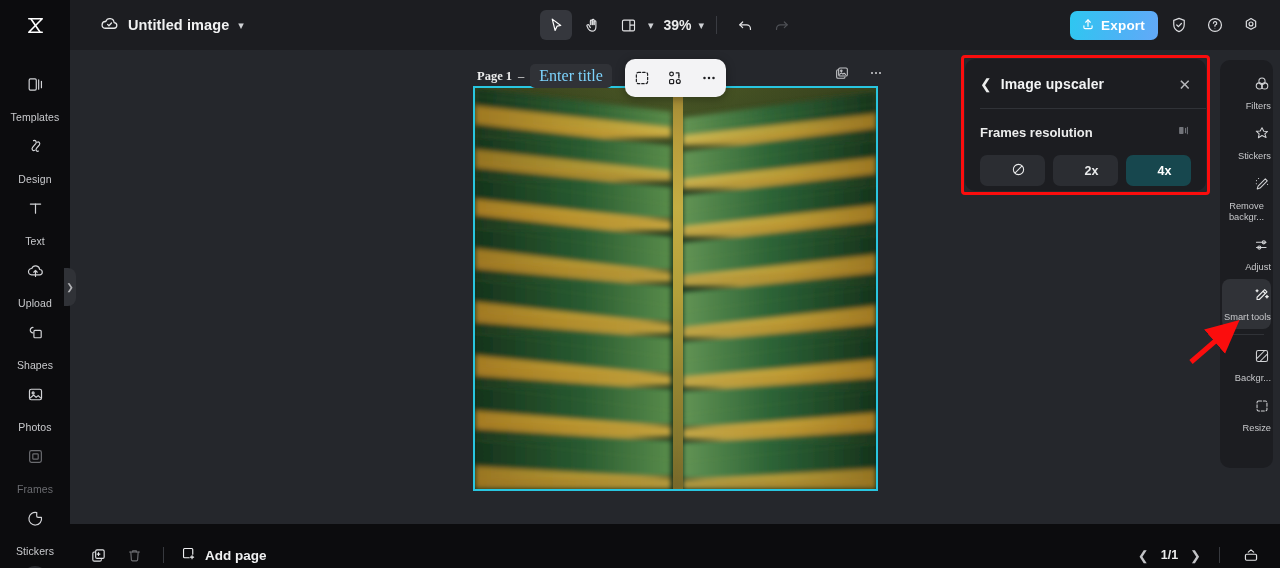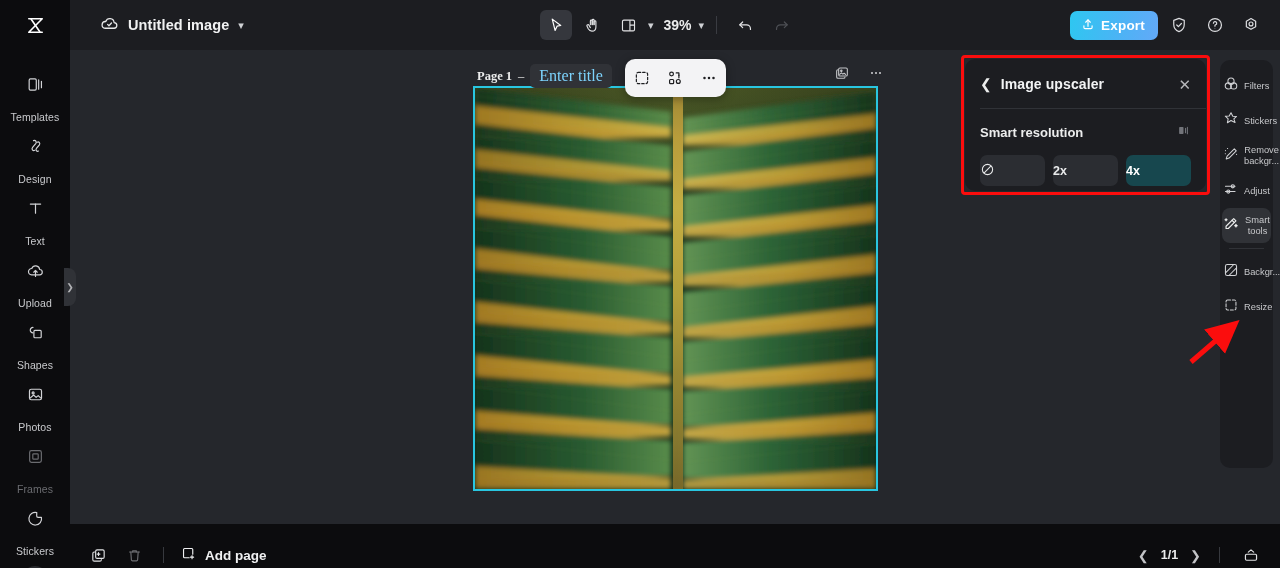--- a/index.html
+++ b/index.html
@@ -132,33 +132,33 @@
   .back-ic{ color:#eceded; font-size:14px; margin-right:9px; line-height:1;}
   .panel-title{ font-size:14px; font-weight:bold; color:#f2f3f4; letter-spacing:.1px;}
   .close-ic{ margin-left:auto; color:#b6b7ba; font-size:15px; line-height:1;}
   .panel-rule{ height:1px; background:#303237; margin:13px -15px 0 0; margin-left:0;}
   .sub-row{ display:flex; align-items:center; margin-top:14px; }
   .sub-title{ font-size:13px; font-weight:bold; color:#eceded;}
   .sub-ic{ margin-left:auto; color:#72747a; }
   .res-row{ display:flex; gap:8px; margin-top:13px; }
   .res-btn{
     flex:1; height:31px; border-radius:7px; background:#2b2d32;
-    display:flex; align-items:center; justify-content:flex-start;
-    font-size:12.5px; font-weight:bold; color:#e9eaeb;
+    display:flex; align-items:center; justify-content:center;
+    font-size:12.5px; font-weight:bold; color:#e9eaeb;padding-left:12px;
   }
   .res-btn.sel{ background:#17474e; color:#ffffff; }
 
   
   .rightrail{
     position:absolute; right:7px; top:60px; width:53px; height:408px;
     background:#1c1d21; border-radius:10px; padding-top:8px; z-index:20;
   }
   .rr-item{
     width:49px; margin:0 auto; padding:7px 0 6px; border-radius:8px;
-    display:flex; align-items:center; gap:4px; color:#d2d3d6;
+    display:flex; flex-direction:column; align-items:flex-end; gap:4px; color:#d2d3d6;
   }
   .rr-item.active{ background:#303237; }
   .rr-label{ font-size:9.3px; line-height:11px; color:#c7c8cb; text-align:center;}
   .rr-rule{ height:1px; background:#303237; margin:5px 9px; }
 
   .arrow-svg{ position:absolute; left:1185px; top:318px; z-index:24; }
 
   
   .bottombar{
     position:absolute; left:70px; bottom:0; width:1210px; height:44px;
@@ -505,21 +505,21 @@
 
   <div class="panel">
     <div class="panel-head">
       <span class="back-ic">❮</span>
       <span class="panel-title">Image upscaler</span>
       <span class="close-ic">✕</span>
     </div>
     <div class="panel-rule"></div>
 
     <div class="sub-row">
-      <span class="sub-title">Smart resolution</span>
+      <span class="sub-title">Frames resolution</span>
       <span class="sub-ic">
         <svg width="15" height="15" viewBox="0 0 24 24" fill="none" stroke="#72747a" stroke-width="1.7" stroke-linecap="round" stroke-linejoin="round">
           <rect x="5" y="6.5" width="7" height="11" rx="1.2" fill="#72747a" stroke="none"></rect>
           <path d="M15.2 8.6v6.8M18.2 7v10"></path>
         </svg>
       </span>
     </div>
 
     <div class="res-row">
       <div class="res-btn">

